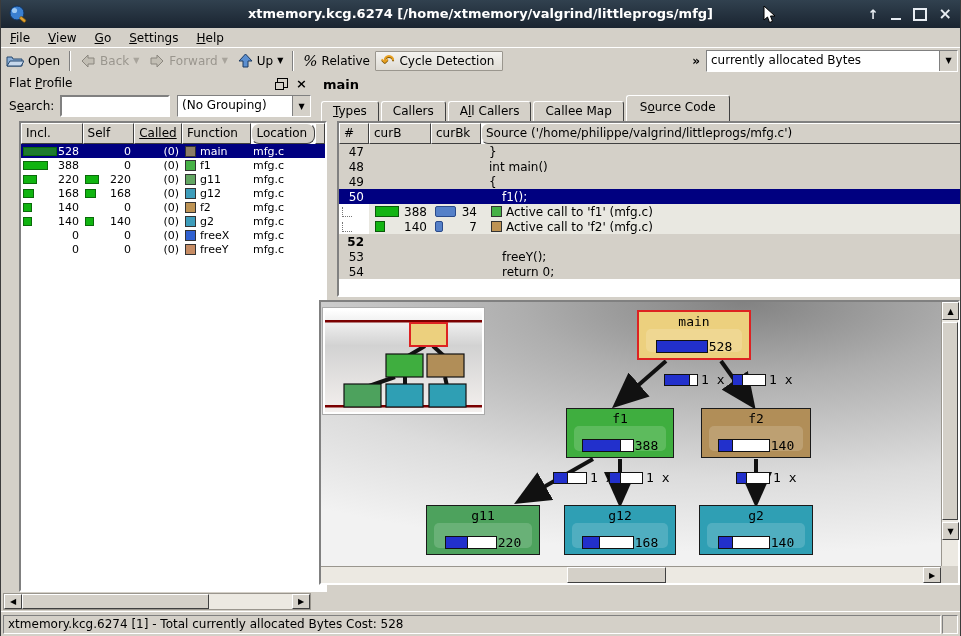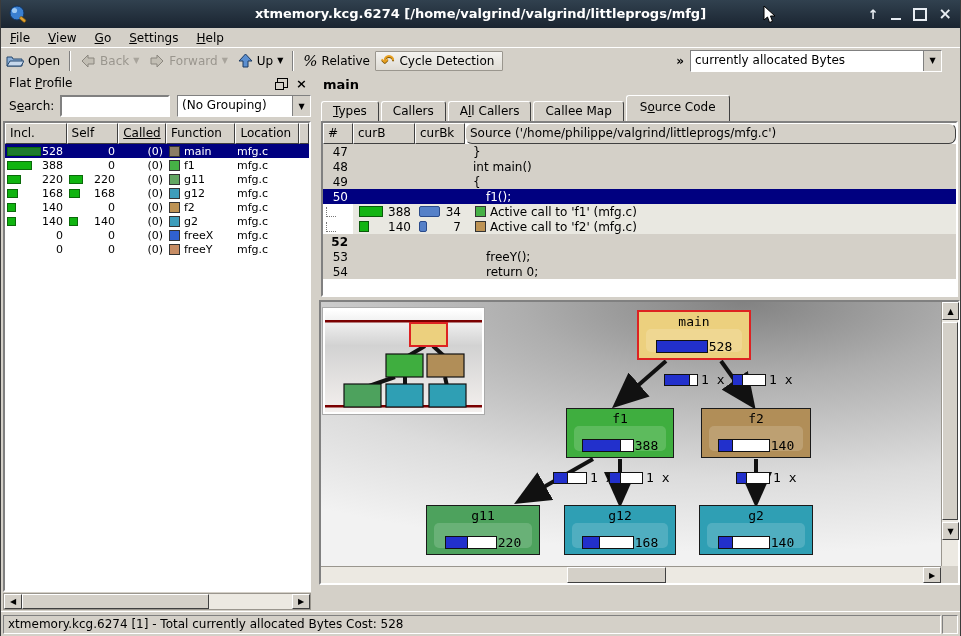--- a/index.html
+++ b/index.html
@@ -28,27 +28,27 @@
   .tb-btn.off{color:#9a968e;}
   .chev{font-size:8px;line-height:1;}
   .chev.off{color:#a8a49c;}
   .cycle-btn{border:1px solid #9a968e;background:linear-gradient(#f4f3f0,#dedbd4);
              border-radius:1px;padding:2px 8px 2px 5px;display:flex;align-items:center;gap:5px;}
   .pct{font-family:"DejaVu Serif",serif;font-size:15px;font-style:italic;}
   .cyc-ico{color:#e8a020;font-size:16px;font-weight:bold;line-height:14px;
            text-shadow:0 1px 0 #7a5200;}
   .overflow{margin-left:auto;font-weight:bold;padding:0 6px;}
   .combo{display:flex;height:20px;border-top:1px solid #808080;border-left:1px solid #808080;
-         border-bottom:1px solid #fff;border-right:1px solid #fff;background:#fff;margin-right:18px;}
+         border-bottom:1px solid #fff;border-right:1px solid #fff;background:#fff;margin-right:2px;}
   .combo .cval{width:224px;padding:2px 4px;white-space:nowrap;overflow:hidden;}
   .combo .cbtn{width:17px;background:#d4d0c8;border-left:1px solid #808080;
                display:flex;align-items:center;justify-content:center;font-size:8px;}
   
   .sunken{border-top:2px solid #808080;border-left:2px solid #808080;
-          border-bottom:2px solid #fff;border-right:2px solid #fff;box-sizing:border-box;}
+          border-bottom:2px solid #fff;border-right:2px solid #fff;box-sizing:border-box;margin-left:16px;}
   .hcell{background:#d4d0c8;border-top:1px solid #fff;border-left:1px solid #fff;
          border-right:1px solid #404040;border-bottom:1px solid #404040;
          padding:2px 4px;box-sizing:border-box;white-space:nowrap;overflow:hidden;}
   
   .dock-hdr{position:absolute;left:2px;top:74px;width:308px;height:18px;display:flex;align-items:center;font-size:12px;}
   .dock-hdr .spacer{flex:1;}
   .float-ico{width:9px;height:8px;border:1px solid #000;position:relative;margin-right:8px;}
   .float-ico:before{content:"";position:absolute;left:-3px;top:3px;width:7px;height:6px;border:1px solid #000;background:#d4d0c8;}
   .close-x{font-size:13px;font-weight:bold;margin-right:4px;line-height:1;}
   .search-row{position:absolute;left:2px;top:93px;width:308px;height:26px;display:flex;align-items:center;font-size:12px;}
@@ -124,21 +124,21 @@
 <body>
 
 <div id="win">
 
   <div class="titlebar">
     <svg class="app-icon" viewBox="0 0 22 22">
       <circle cx="10" cy="10" r="7" fill="#3a7fd0" stroke="#10335f"></circle>
       <circle cx="7.5" cy="7.5" r="2.6" fill="#9cc8f2"></circle>
       <rect x="14" y="13" width="7" height="3" rx="1.4" transform="rotate(40 14 13)" fill="#e0a030" stroke="#7a5200" stroke-width="0.6"></rect>
     </svg>
-    <div class="title-text">xtmemory.kcg.6274 [/home/valgrind/valgrind/littleprogs/mfg]</div>
+    <div class="title-text">xtmemory.kcg.6274 [/home/xtmemory/valgrind/littleprogs/mfg]</div>
     <div class="win-btns">
       <span class="wbtn">↑</span>
       <span class="wb-min"></span>
       <span class="wb-max"></span>
       <span class="wbtn" style="font-size:16px;">×</span>
     </div>
   </div>
 
   <svg class="cursor" width="16" height="18">
     <polygon points="1,0 1,14 4.5,11 6.5,16.5 9.5,15.3 7.5,10 12,10" fill="#fff" stroke="#000" stroke-width="1"></polygon>
@@ -211,21 +211,21 @@
       <span class="cval" style="width:106px;">(No Grouping)</span>
       <span class="cbtn">▼</span>
     </span>
   </div>
   <div class="listview sunken">
     <div class="lv-head" id="flat-head">
         <span class="hcell" style="width: 62px;">Incl.</span>
         <span class="hcell" style="width: 52px;">Self</span>
         <span class="hcell" style="width: 48px; text-decoration: underline;">Called</span>
         <span class="hcell" style="width: 70px;">Function</span>
-        <span class="hcell" style="width: 64px;">Location</span>
+        <span class="hcell" style="width: 64px; border-radius: 8px;">Location</span>
         <span class="hcell" style="flex: 1 1 0%;"></span>
       </div>
     <div id="flat-rows">
         <div class="frow sel">
           <div class="cell" style="width: 62px;">
             <span class="gbar" style="width: 34px; background: rgb(29, 122, 45);"></span>
             <span class="num">528</span>
           </div>
           <div class="cell" style="width: 52px;">
             <span class="num">0</span>

